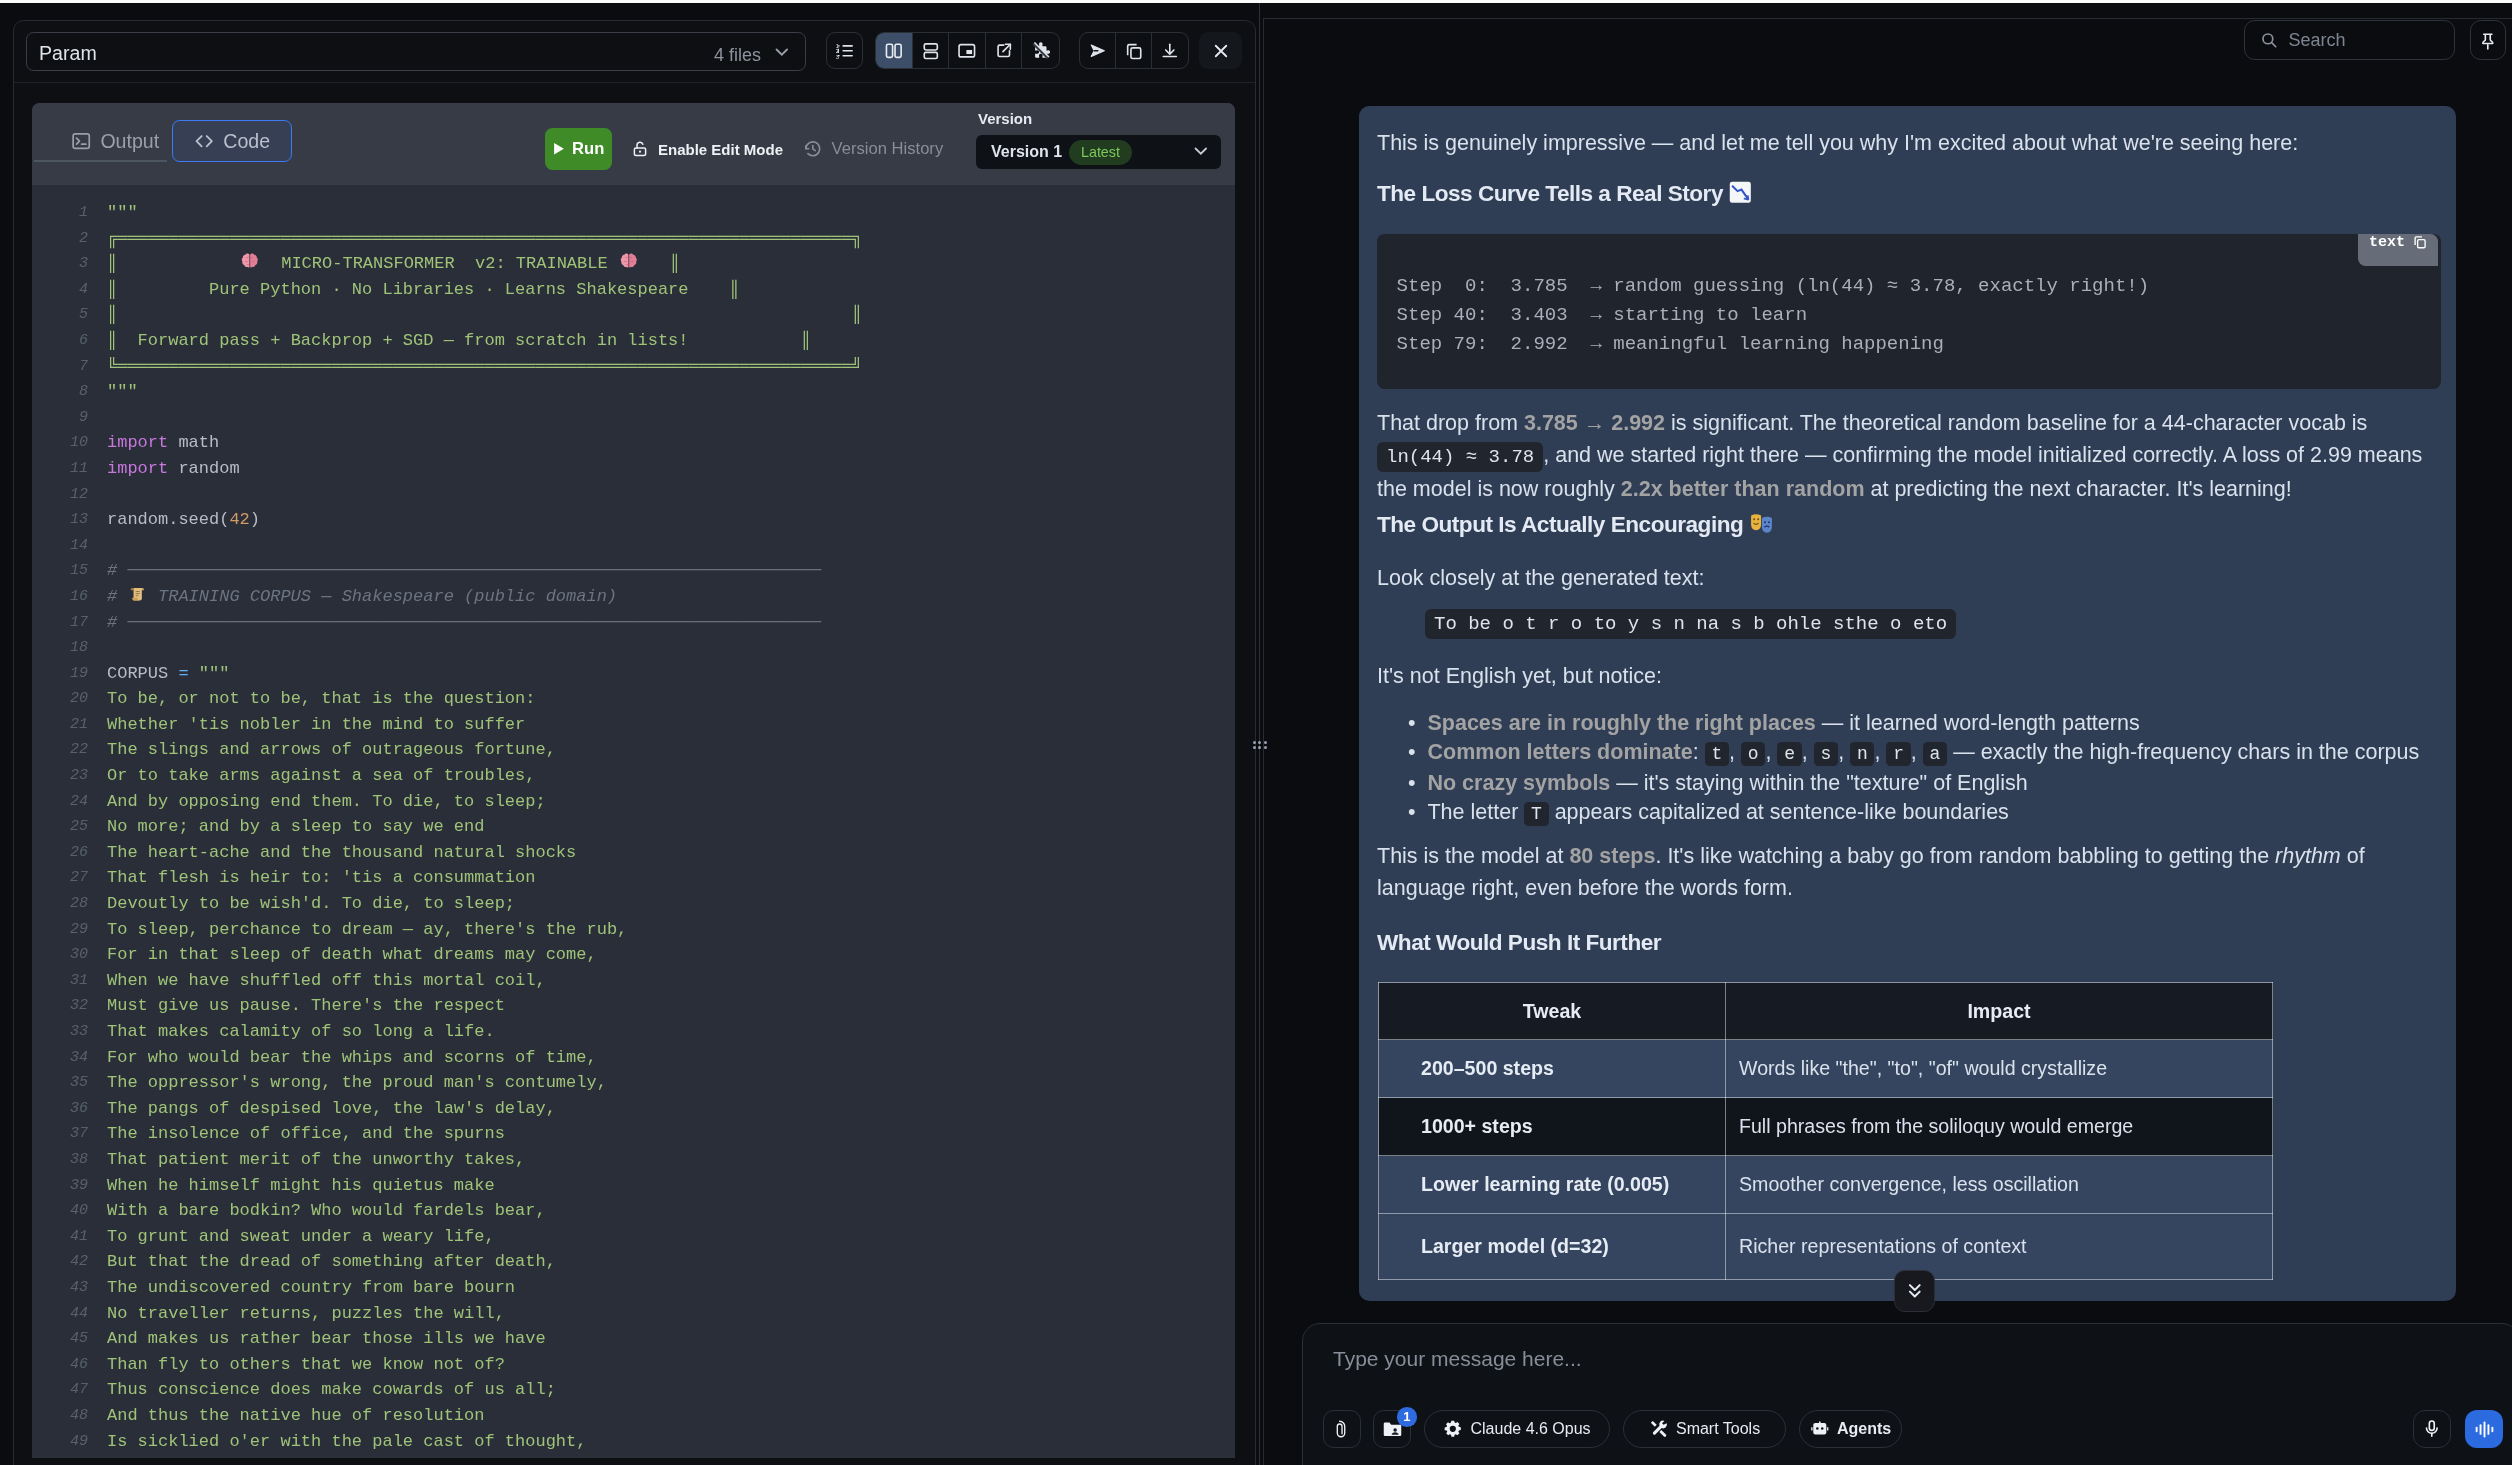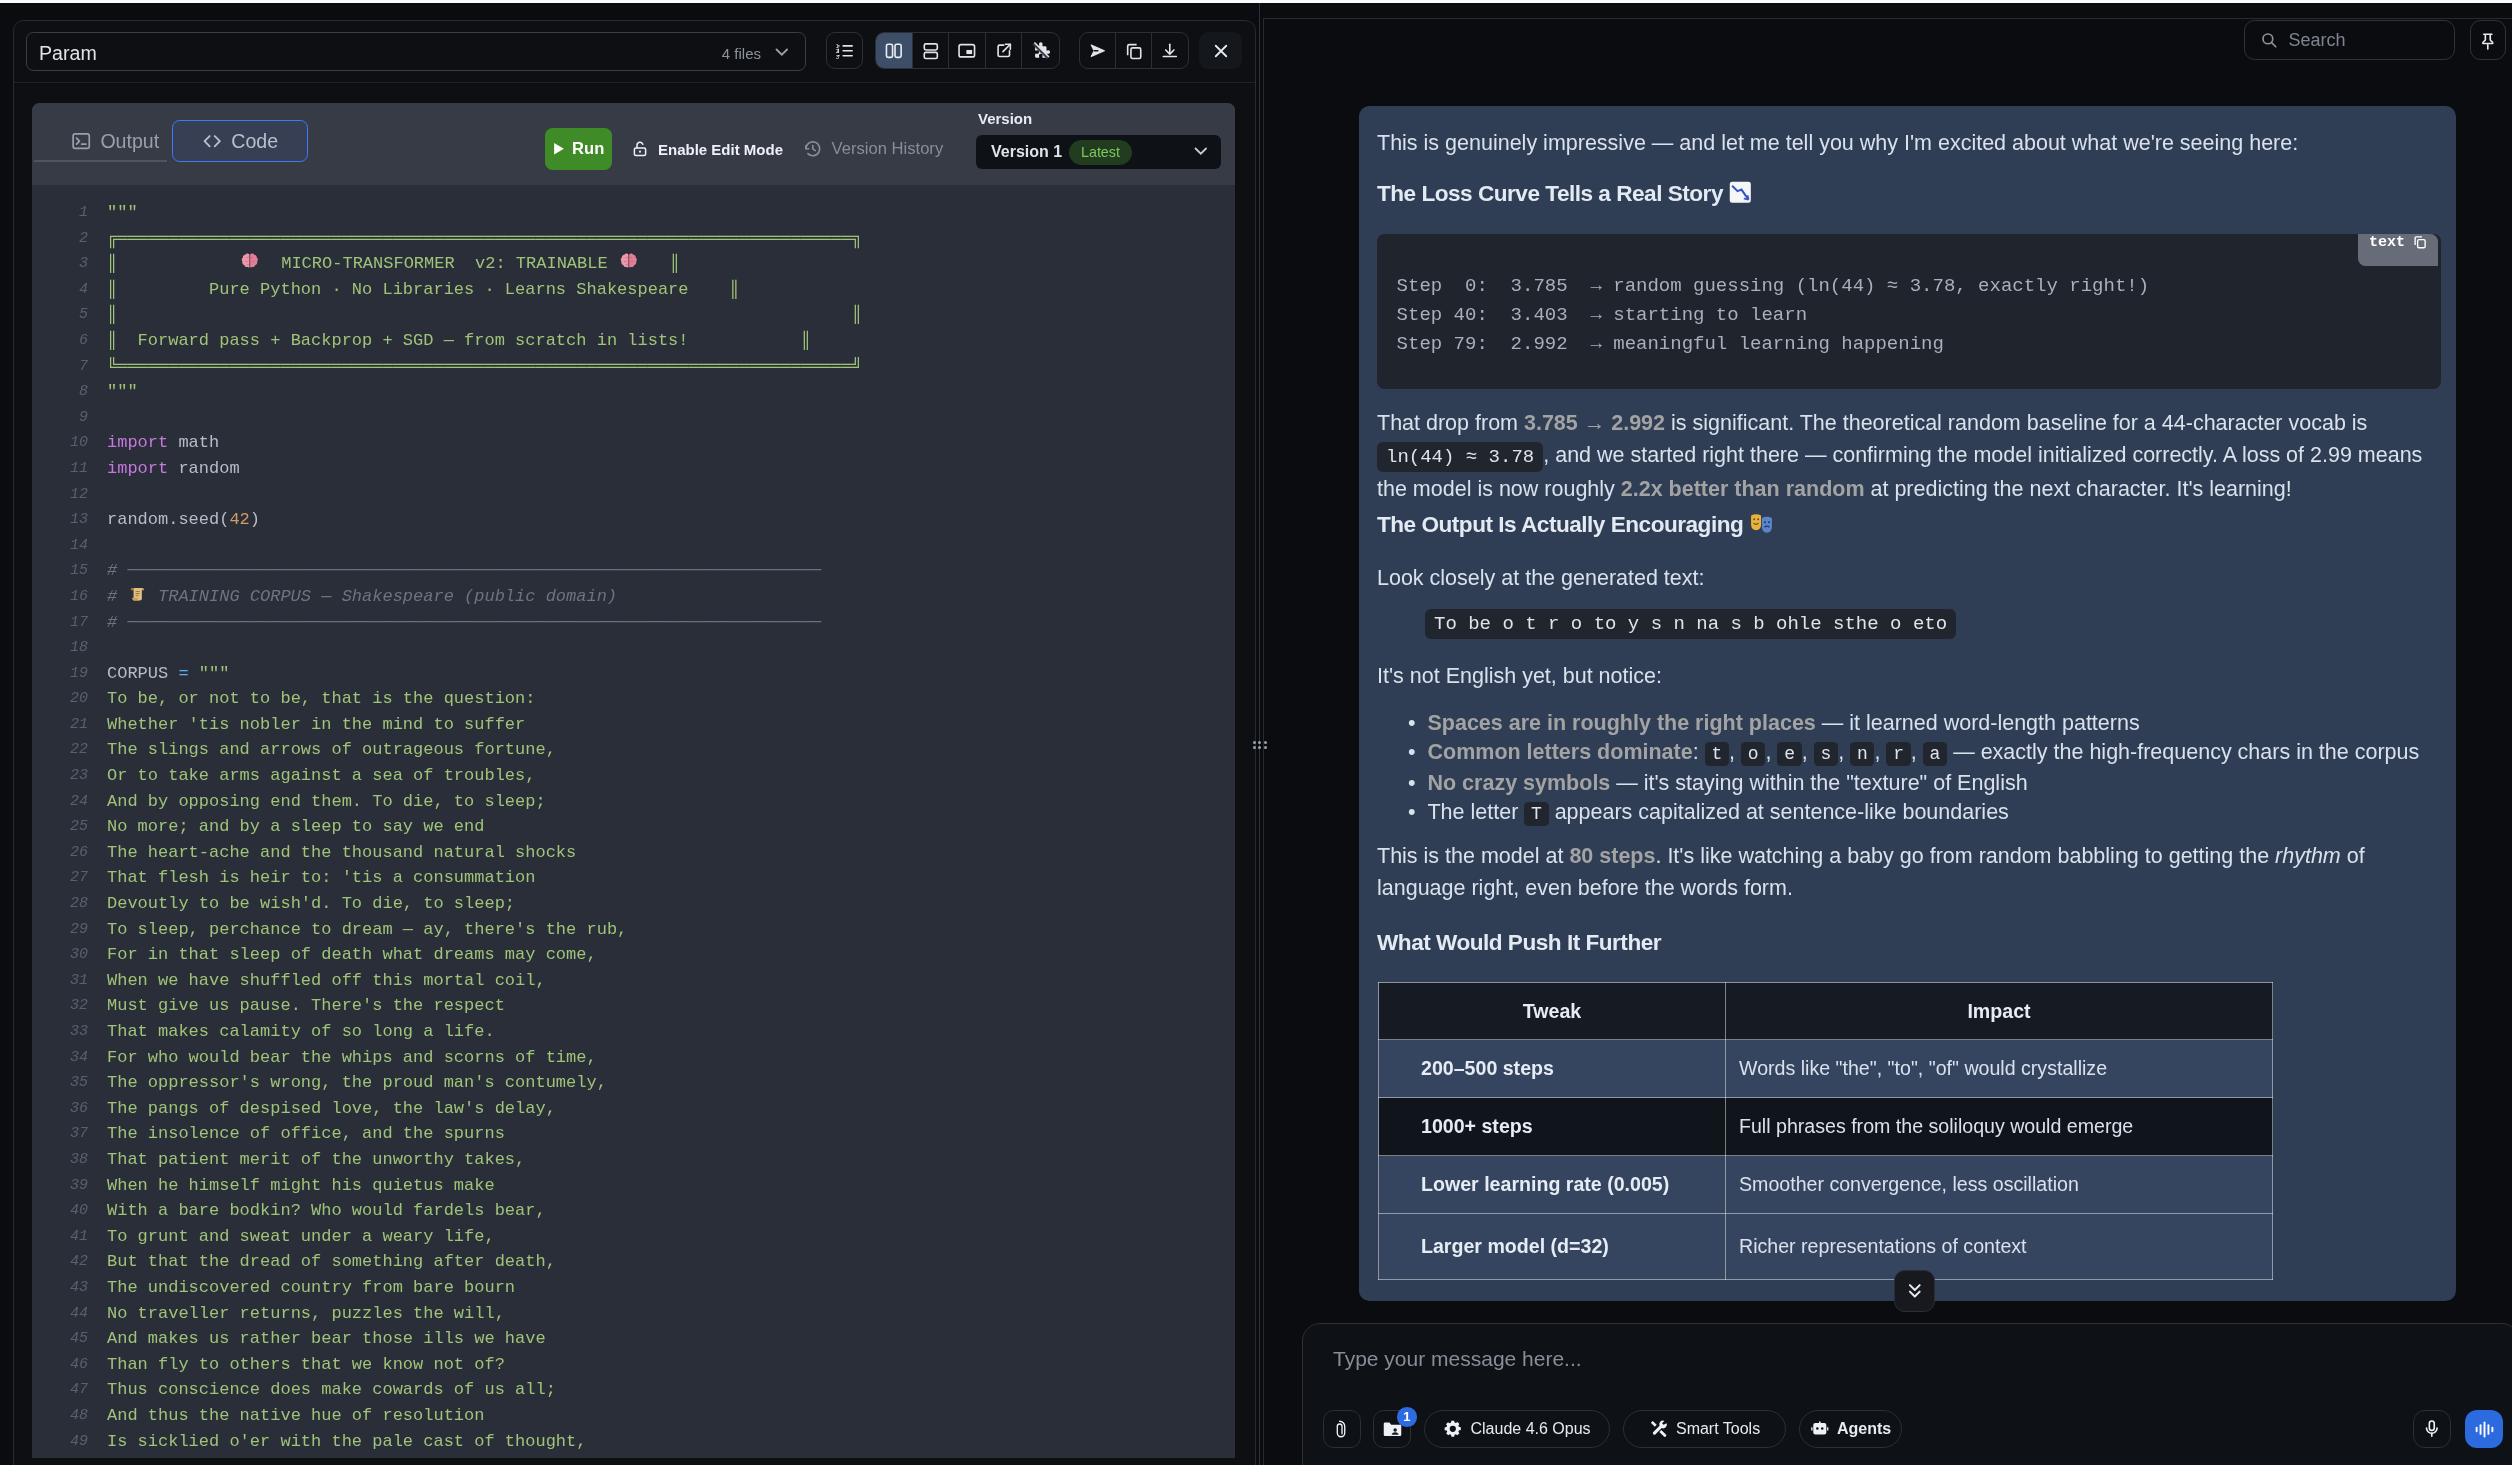--- a/index.html
+++ b/index.html
@@ -10,41 +10,41 @@
 
   
   #topstrip { left:0; top:0; width:2512px; height:3px; background:#fbfbfb; }
 
   
   #lcard { left:13px; top:19.6px; width:1243px; height:1457px;
     border:0.8px solid #272b32; border-radius:10.6px; background:#0d0f13; }
   #paramwrap { left:26px; top:32px; width:780px; height:39px;
     border:0.8px solid #3a3e46; border-radius:7.5px; }
   #paramwrap .t { position:absolute; left:12px; top:9px; font-size:19.6px; color:#dfe4eb; }
-  #paramwrap .f { position:absolute; right:44px; top:12px; font-size:15px; color:#8d939d; }
+  #paramwrap .f { position:absolute; right:44px; top:12px; font-size:18px; color:#8d939d; }
   #paramwrap .chev { position:absolute; right:16.6px; top:15px; }
   .toolbtn { border:0.8px solid #2b2f36; border-radius:9px; height:37px;
     display:flex; align-items:center; justify-content:center; }
   #grp1 { left:875px; top:32px; width:185px; }
   #grp1 .cell, #grp2 .cell { width:37px; height:35px; display:flex; align-items:center;
      justify-content:center; border-right:0.8px solid #2b2f36; }
   #grp1 .cell:last-child, #grp2 .cell:last-child { border-right:none; }
   #grp1 { display:flex; padding:0; overflow:hidden; }
   #grp2 { left:1079px; top:32px; width:110px; display:flex; padding:0; overflow:hidden; }
   #grp1 .on { background:#3d4e68; }
   #sep1 { left:13.6px; top:82px; width:1241px; height:0.8px; background:#1f2228; }
 
   
   #codebox { left:32px; top:103px; width:1203px; height:1355px; border-radius:7.5px 7.5px 0 0;
      background:#2a2e38; overflow:hidden; }
   #tabbar { position:absolute; left:0; top:0; width:100%; height:82px; background:#363b46; }
   #outtab { position:absolute; left:22.6px; top:17.4px; width:121px; height:42px;
      color:#99a0ac; font-size:19.6px; display:flex; align-items:center; justify-content:center; gap:9px;}
   #outline { position:absolute; left:2.3px; top:57px; width:133px; height:1.5px; background:#4d5560; }
-  #codetab { position:absolute; left:140px; top:17.4px; width:136px; height:42px;
+  #codetab { position:absolute; left:140px; top:17.4px; width:120px; height:42px;
      border:1.5px solid #3c7cf8; border-radius:7.5px; background:rgba(60,124,248,0.07);
      color:#b9c0cc; font-size:19.6px; display:flex; align-items:center; justify-content:center; gap:9px;}
   #runbtn { position:absolute; left:513px; top:25px; width:67px; height:42px; background:#3e8b28;
      border-radius:7.5px; color:#fff; display:flex; align-items:center; justify-content:center; gap:7.5px;
      font-size:16.6px; font-weight:bold; }
   #editmode { position:absolute; left:599px; top:25px; height:42px; display:flex; align-items:center;
      gap:9px; color:#eef1f5; font-size:15px; font-weight:bold; }
   #verhist { position:absolute; left:771px; top:25px; height:42px; display:flex; align-items:center;
      gap:9px; color:#878e98; font-size:16.6px; }
   #verlabel { position:absolute; left:946px; top:6.8px; color:#e7ebf1; font-size:15px; font-weight:bold; }

